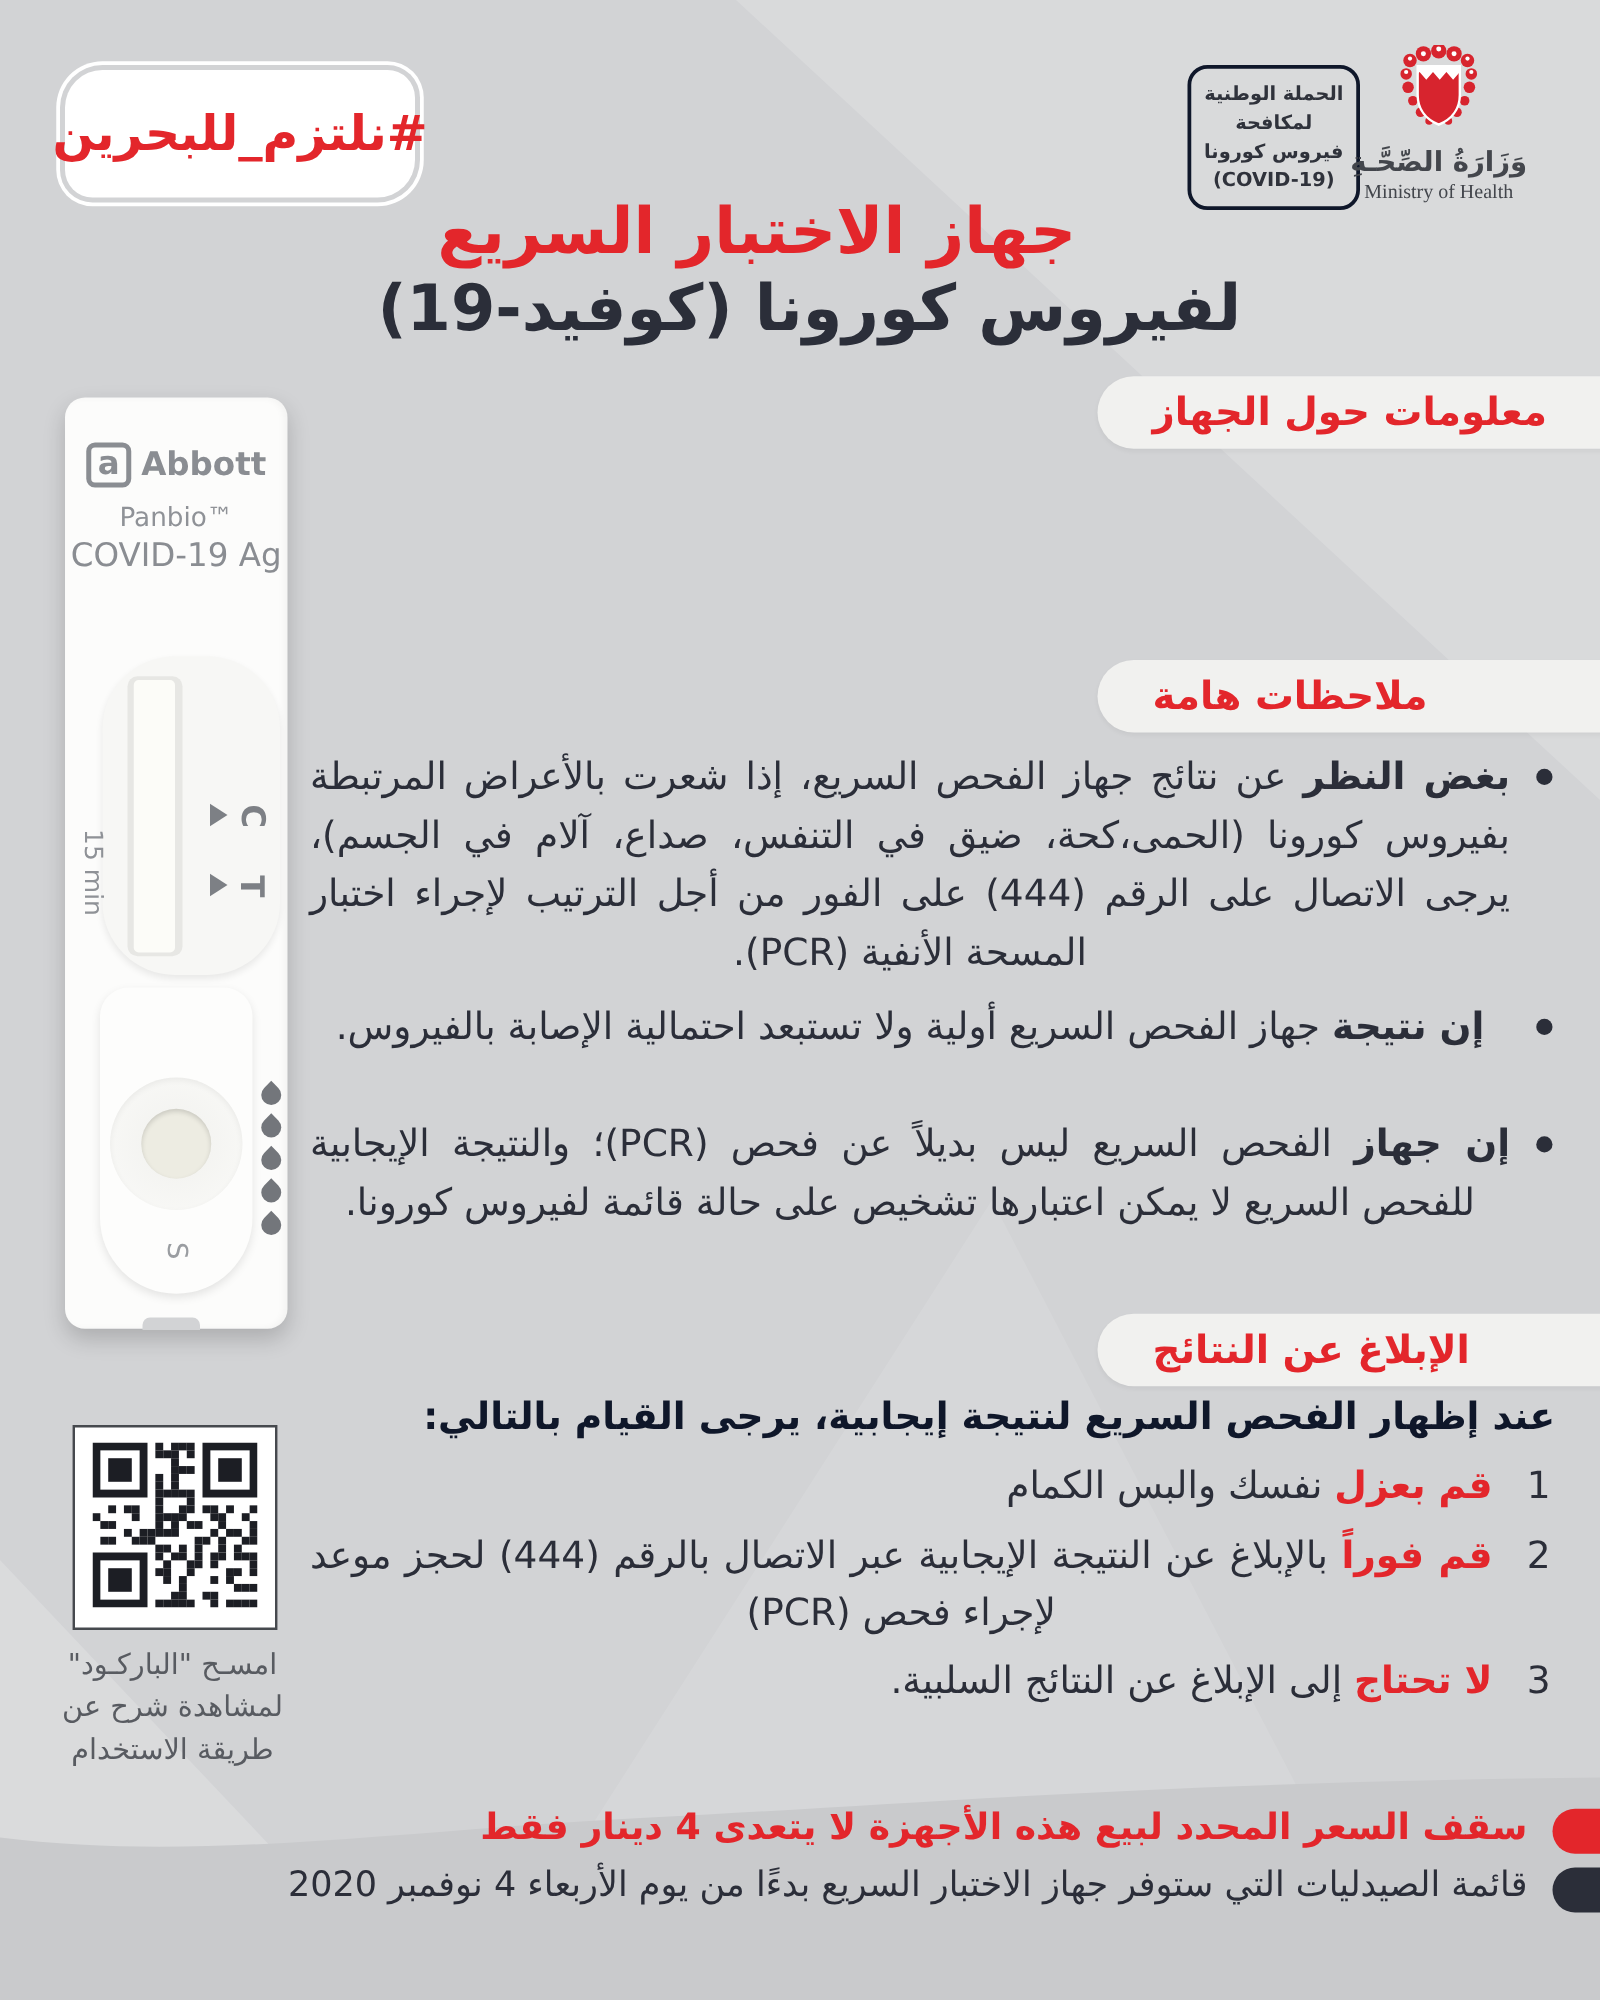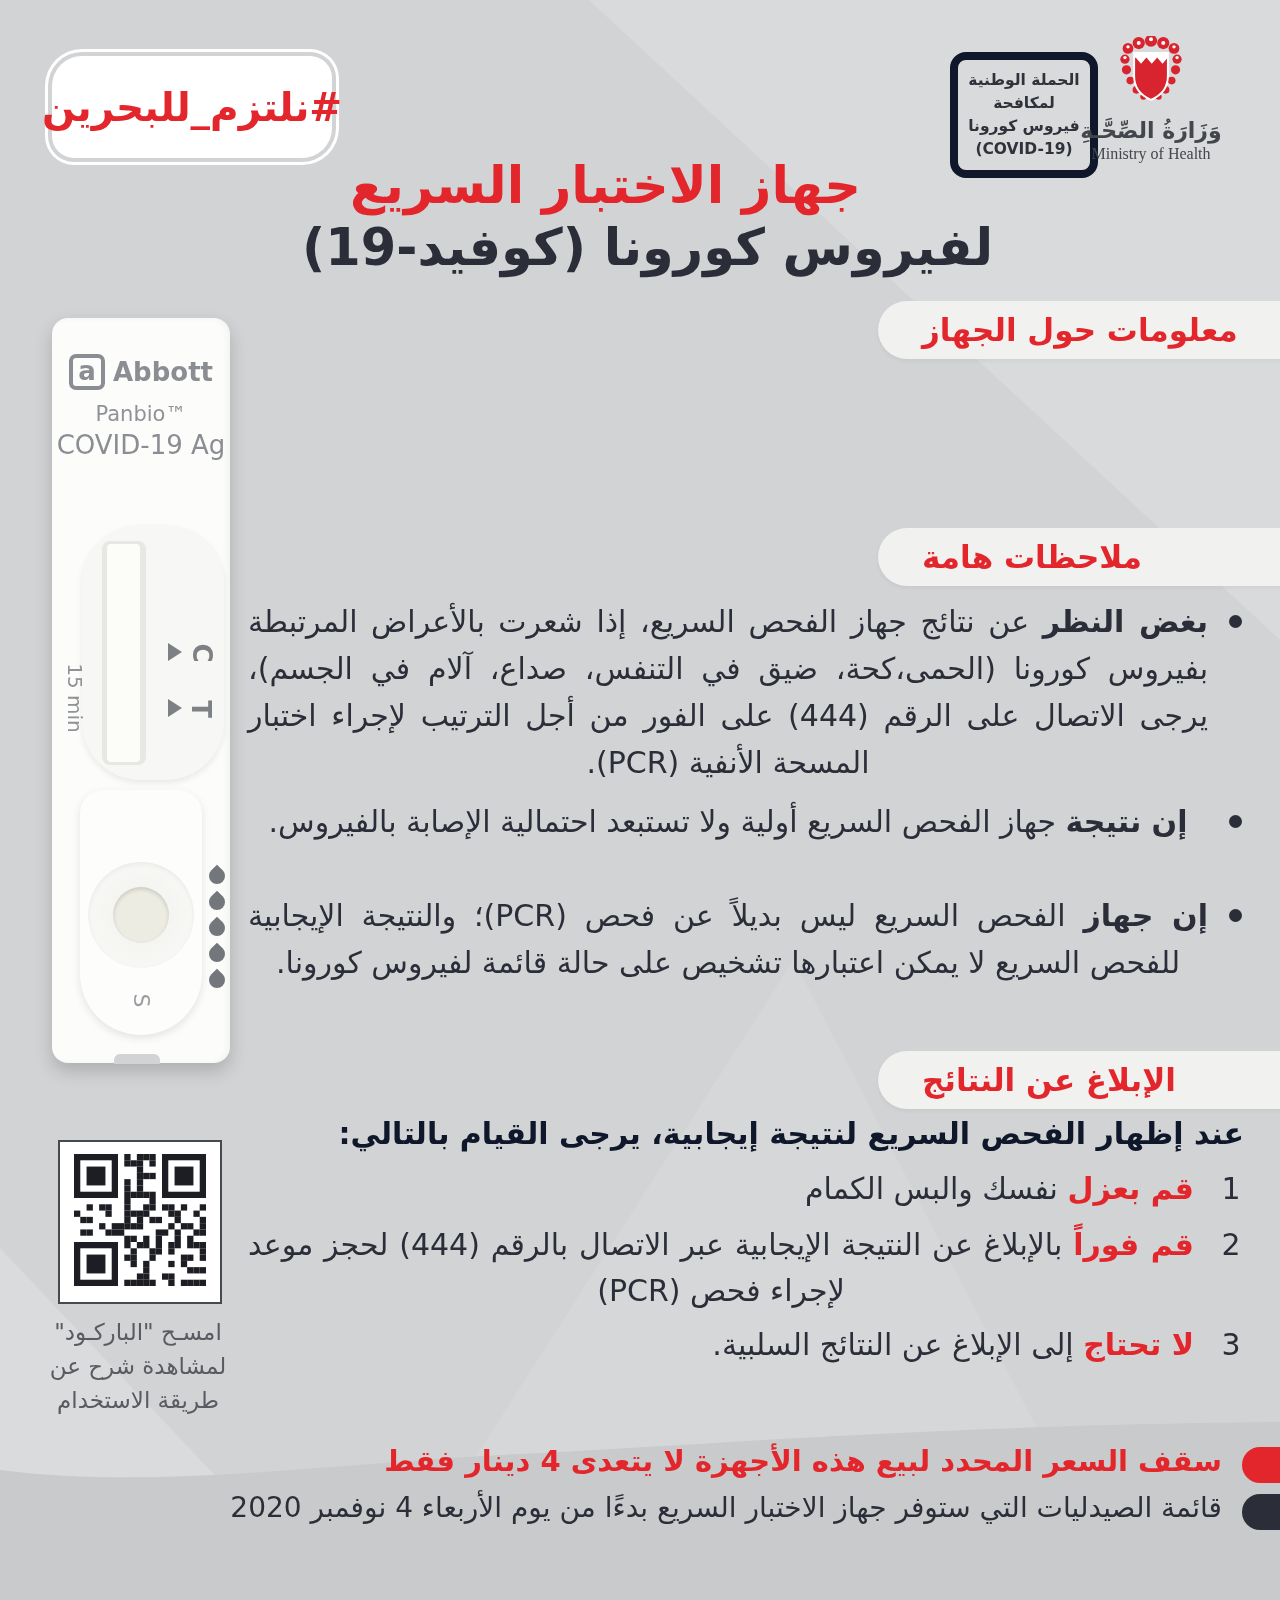--- a/index.html
+++ b/index.html
@@ -7,21 +7,21 @@
   .poster{position:relative;width:1280px;height:1600px;background:#d2d3d5;overflow:hidden;}
   .sash{position:absolute;inset:0;pointer-events:none;}
   .sash-a{background:rgba(255,255,255,.16);clip-path:polygon(46% 0,100% 0,100% 40%);}
   .sash-b{background:rgba(255,255,255,.18);clip-path:polygon(0 78%,26% 100%,0 100%);}
   .sash-c{background:rgba(255,255,255,.10);clip-path:polygon(30% 100%,62% 60%,88% 100%);}
   .wave{position:absolute;left:0;top:1398px;width:1280px;height:202px;}
 
   
   .hashtag{position:absolute;left:52px;top:56px;width:280px;height:102px;background:#fff;border-radius:30px 22px 30px 22px;box-shadow:0 0 0 4px #d2d3d5,0 0 0 7px #ffffff;display:flex;align-items:center;justify-content:center;}
   .hashtag span{color:#e3262b;font-weight:bold;font-size:39px;direction:rtl;}
-  .campaign{position:absolute;left:950px;top:52px;width:132px;height:110px;border:8px solid #0f172a;border-radius:16px;display:flex;flex-direction:column;align-items:center;justify-content:center;direction:rtl;}
+  .campaign{position:absolute;left:950px;top:52px;width:132px;height:110px;border:3px solid #0f172a;border-radius:16px;display:flex;flex-direction:column;align-items:center;justify-content:center;direction:rtl;}
   .campaign div{font-size:15.5px;font-weight:bold;color:#2f323b;line-height:23px;text-align:center;}
   .ministry{position:absolute;left:1069px;top:36px;width:164px;text-align:center;}
   .ministry svg{display:block;margin:0 auto;}
   .ministry .ar{font-size:22px;font-weight:bold;color:#43464c;direction:rtl;margin-top:2px;}
   .ministry .en{font-family:"Liberation Serif",serif;font-size:16px;color:#43464c;margin-top:2px;}
 
   
   .title{position:absolute;left:240px;top:156px;width:815px;text-align:center;direction:rtl;}
   .title .red{color:#e3262b;font-weight:bold;font-size:51px;line-height:60px;transform:translateX(-42px);text-align:center;}
   .title .dark{color:#2b2e39;font-weight:bold;font-size:51px;line-height:64px;}

